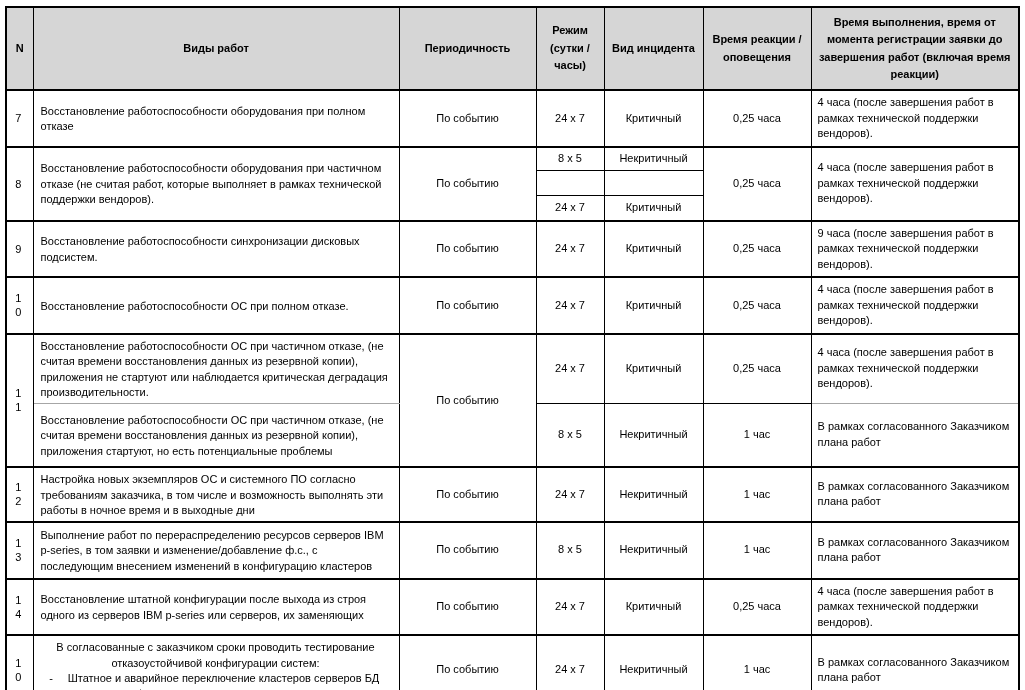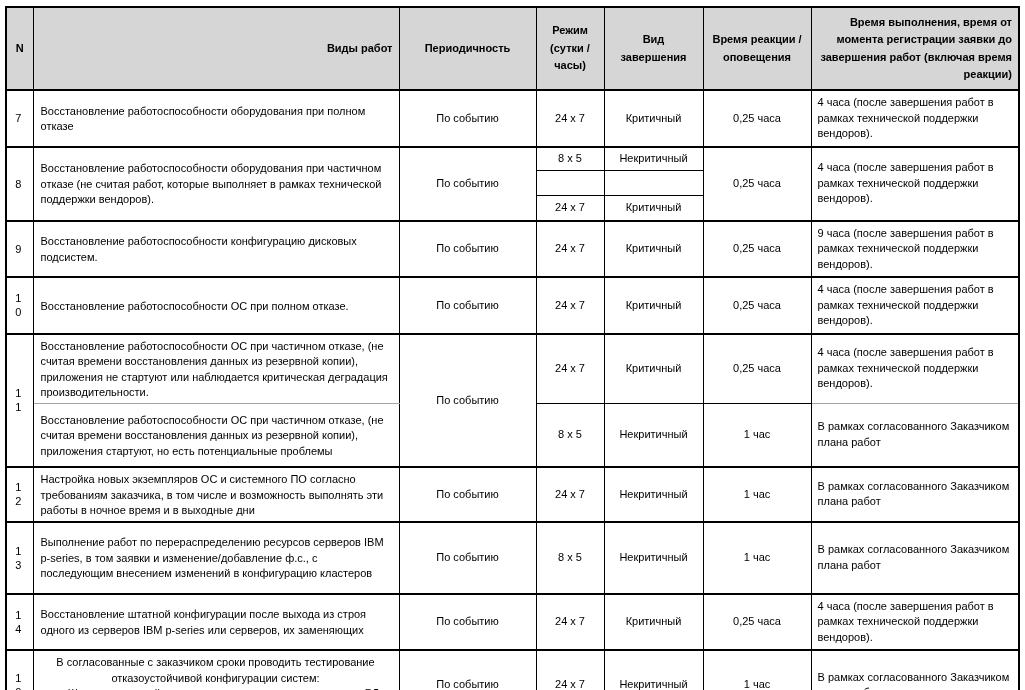--- a/index.html
+++ b/index.html
@@ -31,21 +31,21 @@
     word-wrap: break-word;
   }
   thead tr { height: 83px; }
   th {
     background: #d6d6d6;
     font-weight: bold;
     line-height: 17.5px;
     text-align: center;
     padding: 4px 6px;
   }
-  th.col-work, th.col-completion { text-align: right; }
+  th.col-work, th.col-completion { text-align: center; }
   tr.main > td, tr.main > th { border-top-width: 2px; }
   td.col-n { text-align: center; padding: 2px 1px; }
   td.col-work { text-align: left; padding: 4px 8px 2px 7px; }
   td.col-periodicity, td.col-mode, td.col-incident, td.col-reaction { text-align: center; }
   td.col-completion { text-align: left; padding: 4px 6px; border-radius: 22px; }
   .nwrap {
     width: 9px;
     margin: 0 auto;
     word-break: break-all;
     text-align: left;
@@ -70,21 +70,21 @@
         <col style="width: 99px;">
         <col style="width: 108px;">
         <col style="width: 208px;">
       </colgroup>
     <thead id="table-head">
         <tr>
           <th class="col-n">N</th>
           <th class="col-work">Виды работ</th>
           <th class="col-periodicity">Периодичность</th>
           <th class="col-mode">Режим (сутки / часы)</th>
-          <th class="col-incident">Вид завершения</th>
+          <th class="col-incident">Вид инцидента</th>
           <th class="col-reaction">Время реакции / оповещения</th>
           <th class="col-completion">Время выполнения, время от момента регистрации заявки до завершения работ (включая время реакции)</th>
         </tr>
       </thead>
     <tbody id="table-body">
         <tr class="main" style="height: 52px;">
           <td class="col-n">
             <div class="nwrap">7</div>
           </td>
           <td class="col-work">Восстановление работоспособности оборудования при полном отказе</td>
@@ -110,21 +110,21 @@
           <td class="col-incident"></td>
         </tr>
         <tr style="height: 25px;">
           <td class="col-mode">24 x 7</td>
           <td class="col-incident">Критичный</td>
         </tr>
         <tr class="main" style="height: 52px;">
           <td class="col-n">
             <div class="nwrap">9</div>
           </td>
-          <td class="col-work">Восстановление работоспособности конфигурацию дисковых подсистем.</td>
+          <td class="col-work">Восстановление работоспособности синхронизации дисковых подсистем.</td>
           <td class="col-periodicity">По событию</td>
           <td class="col-mode">24 x 7</td>
           <td class="col-incident">Критичный</td>
           <td class="col-reaction">0,25 часа</td>
           <td class="col-completion">9 часа (после завершения работ в рамках технической поддержки вендоров).</td>
         </tr>
         <tr class="main" style="height: 44px;">
           <td class="col-n">
             <div class="nwrap">10</div>
           </td>
@@ -157,21 +157,21 @@
           <td class="col-n">
             <div class="nwrap">12</div>
           </td>
           <td class="col-work">Настройка новых экземпляров ОС и системного ПО согласно требованиям заказчика, в том числе и возможность выполнять эти работы в ночное время и в выходные дни</td>
           <td class="col-periodicity">По событию</td>
           <td class="col-mode">24 x 7</td>
           <td class="col-incident">Некритичный</td>
           <td class="col-reaction">1 час</td>
           <td class="col-completion">В рамках согласованного Заказчиком плана работ</td>
         </tr>
-        <tr class="main" style="height: 72px;">
+        <tr class="main" style="height: 57px;">
           <td class="col-n">
             <div class="nwrap">13</div>
           </td>
           <td class="col-work">Выполнение работ по перераспределению ресурсов серверов IBM p-series, в том заявки и изменение/добавление ф.с., с последующим внесением изменений в конфигурацию кластеров</td>
           <td class="col-periodicity">По событию</td>
           <td class="col-mode">8 x 5</td>
           <td class="col-incident">Некритичный</td>
           <td class="col-reaction">1 час</td>
           <td class="col-completion">В рамках согласованного Заказчиком плана работ</td>
         </tr>

